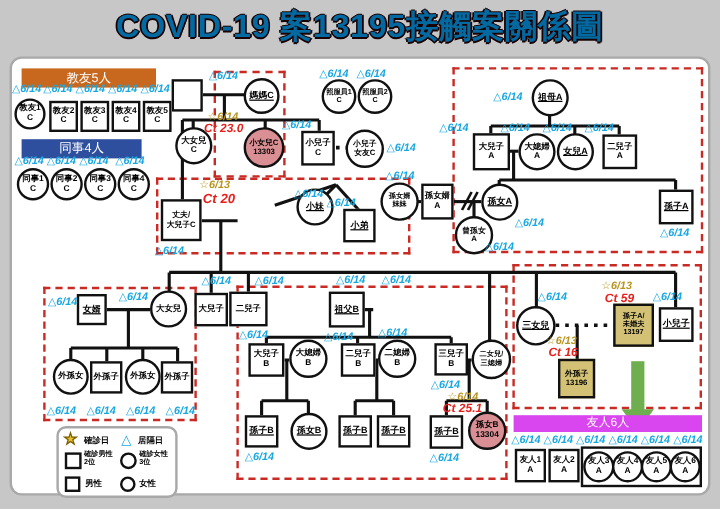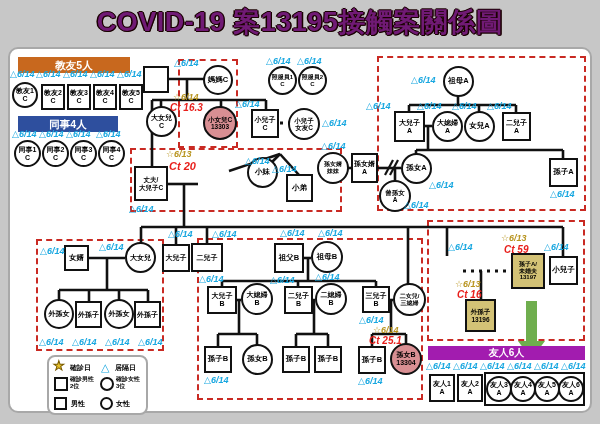--- a/index.html
+++ b/index.html
@@ -1,30 +1,30 @@
 <!DOCTYPE html>
 <html><head>
 <meta charset="utf-8">
 <style>
   html,body{margin:0;padding:0;background:#c7c7c7;font-family:"Liberation Sans","DejaVu Sans",sans-serif;}
   #stage{position:relative;width:600px;height:424px;background:#c7c7c7;overflow:hidden;}
   #panel{position:absolute;left:8px;top:47px;width:584px;height:366px;background:#fff;border:2px solid #a8a8a8;border-radius:10px;box-sizing:border-box;z-index:0;}
-  #title{position:absolute;left:0;top:4px;width:600px;text-align:center;font-size:27px;font-weight:bold;color:#701a75;letter-spacing:0.5px;z-index:5;
+  #title{position:absolute;left:0;top:4px;width:600px;text-align:center;font-size:27px;font-weight:bold;color:#0369a1;letter-spacing:0.5px;z-index:5;
          text-shadow:-1.4px 0 #1a0000,1.4px 0 #1a0000,0 -1.4px #1a0000,0 1.4px #1a0000,1px 1px #1a0000;}
   .n{position:absolute;border:2.5px solid #111;background:#fff;display:flex;align-items:center;justify-content:center;
      text-align:center;font-weight:bold;white-space:pre-line;line-height:1.1;font-size:7px;color:#000;box-sizing:border-box;z-index:3;}
   .c{border-radius:50%;}
   .k{background:#d3c276;}
   .p{background:#d98f93;}
-  .f6{font-size:6px;} .f65{font-size:6.5px;} .f75{font-size:7.5px;} .f8{font-size:8px;}
+  .f6{font-size:6px;} .f65{font-size:6.5px;} .f75{font-size:7.5px;text-decoration:underline;} .f8{font-size:8px;}
   .t{position:absolute;color:#18a7e0;font-weight:bold;font-size:9px;z-index:4;white-space:nowrap;line-height:1;}
   .s{position:absolute;color:#b8941f;font-weight:bold;font-size:9px;z-index:4;white-space:nowrap;line-height:1;}
   .ct{position:absolute;color:#e8201c;font-weight:bold;font-size:10px;z-index:4;white-space:nowrap;line-height:1;}
   .db{position:absolute;border:2.5px dashed #c92a23;z-index:1;box-sizing:border-box;}
-  .bn{position:absolute;color:#fff;font-weight:bold;font-size:10.5px;display:flex;align-items:center;justify-content:center;z-index:3;line-height:1;}
+  .bn{position:absolute;color:#fff;font-weight:normal;font-size:10.5px;display:flex;align-items:center;justify-content:center;z-index:3;line-height:1;}
   #svgl{position:absolute;left:0;top:0;z-index:2;}
   #lgbox{position:absolute;left:47px;top:355px;width:101px;height:60px;background:#fff;border:2px solid #a8a8a8;border-radius:8px;box-sizing:border-box;z-index:3;}
   .lgi{position:absolute;box-sizing:border-box;border:2px solid #111;background:#fff;z-index:4;}
   .lgt{position:absolute;font-weight:bold;font-size:7px;color:#000;z-index:4;white-space:pre-line;line-height:1.15;}
   .frbox{position:absolute;border:2.5px solid #111;background:#fff;box-sizing:border-box;z-index:2;}
 </style>
 </head>
 <body>
 
 <div id="stage">
@@ -113,21 +113,21 @@
       <line x1="463" y1="271" x2="512" y2="271"></line>
     </g>
     <g fill="#6fae4e">
       <rect x="526" y="301" width="11" height="41"></rect>
       <polygon points="518,341 545,341 531.5,359"></polygon>
     </g>
   </svg>
 
   <div class="bn" style="left:18px;top:57px;width:112px;height:16px;background:#c8681e">教友5人</div>
   <div class="bn" style="left:18px;top:116px;width:100px;height:16px;background:#2e4f9e">同事4人</div>
-  <div class="bn" style="left:428px;top:346px;width:157px;height:14px;background:#a21caf;font-size:10px">友人6人</div>
+  <div class="bn" style="left:428px;top:346px;width:157px;height:14px;background:#d946ef;font-size:10px">友人6人</div>
 
   <i class="t" style="left:10px;top:70px">△6/14</i>
   <i class="t" style="left:36px;top:70px">△6/14</i>
   <i class="t" style="left:63px;top:70px">△6/14</i>
   <i class="t" style="left:90px;top:70px">△6/14</i>
   <i class="t" style="left:117px;top:70px">△6/14</i>
   <div class="n c" style="left:12px;top:82px;width:26px;height:26px">教友1
 C</div>
   <div class="n" style="left:41px;top:84px;width:24px;height:26px">教友2
 C</div>
@@ -156,21 +156,21 @@
   <div class="n c f75" style="left:203px;top:65px;width:30px;height:30px">媽媽C</div>
   <i class="t" style="left:266px;top:57px">△6/14</i>
   <i class="t" style="left:297px;top:57px">△6/14</i>
   <div class="n c f6" style="left:268px;top:66px;width:29px;height:29px">照服員1
 C</div>
   <div class="n c f6" style="left:298px;top:66px;width:29px;height:29px">照服員2
 C</div>
   <div class="n c" style="left:146px;top:106px;width:31px;height:31px">大女兒
 C</div>
   <i class="s" style="left:173px;top:93px">☆6/14</i>
-  <i class="ct" style="left:170px;top:103px">Ct 16.3</i>
+  <i class="ct" style="left:170px;top:103px">Ct 23.0</i>
   <div class="n c p f65" style="left:203px;top:106px;width:34px;height:34px">小女兒C
 13303</div>
   <i class="t" style="left:235px;top:100px">△6/14</i>
   <div class="n" style="left:251px;top:109px;width:28px;height:29px">小兒子
 C</div>
   <div class="n c f65" style="left:288px;top:108px;width:32px;height:32px">小兒子
 女友C</div>
   <i class="t" style="left:322px;top:119px">△6/14</i>
 
   <div class="n f65" style="left:134px;top:166px;width:34px;height:35px">丈夫/
@@ -222,21 +222,20 @@
   <div class="n c" style="left:104px;top:299px;width:30px;height:30px">外孫女</div>
   <div class="n" style="left:134px;top:301px;width:27px;height:27px">外孫子</div>
   <i class="t" style="left:39px;top:338px">△6/14</i>
   <i class="t" style="left:72px;top:338px">△6/14</i>
   <i class="t" style="left:105px;top:338px">△6/14</i>
   <i class="t" style="left:138px;top:338px">△6/14</i>
 
   <i class="t" style="left:280px;top:229px">△6/14</i>
   <i class="t" style="left:318px;top:229px">△6/14</i>
   <div class="n f75" style="left:274px;top:243px;width:30px;height:30px">祖父B</div>
-  <div class="n c f75" style="left:311px;top:241px;width:32px;height:32px">祖母B</div>
   <i class="t" style="left:199px;top:275px">△6/14</i>
   <div class="n" style="left:207px;top:286px;width:30px;height:28px">大兒子
 B</div>
   <div class="n c" style="left:241px;top:283px;width:32px;height:32px">大媳婦
 B</div>
   <i class="t" style="left:270px;top:276px">△6/14</i>
   <div class="n" style="left:284px;top:286px;width:29px;height:28px">二兒子
 B</div>
   <i class="t" style="left:315px;top:273px">△6/14</i>
   <div class="n c" style="left:315px;top:283px;width:32px;height:32px">二媳婦
@@ -252,20 +251,21 @@
   <div class="n f75" style="left:282px;top:346px;width:28px;height:27px">孫子B</div>
   <div class="n f75" style="left:314px;top:346px;width:28px;height:27px">孫子B</div>
   <div class="n f75" style="left:358px;top:346px;width:28px;height:28px">孫子B</div>
   <i class="t" style="left:358px;top:377px">△6/14</i>
   <i class="s" style="left:373px;top:326px">☆6/14</i>
   <i class="ct" style="left:369px;top:336px">Ct 25.1</i>
   <div class="n c p" style="left:390px;top:343px;width:32px;height:32px">孫女B
 13304</div>
 
   <i class="t" style="left:448px;top:243px">△6/14</i>
+  <div class="n c f75" style="left:430px;top:255px;width:33px;height:33px">三女兒</div>
   <i class="s" style="left:501px;top:234px">☆6/13</i>
   <i class="ct" style="left:504px;top:245px">Ct 59</i>
   <div class="n k f6" style="left:511px;top:253px;width:34px;height:36px">孫子A/
 未婚夫
 13197</div>
   <i class="t" style="left:544px;top:243px">△6/14</i>
   <div class="n f75" style="left:549px;top:256px;width:29px;height:29px">小兒子</div>
   <i class="s" style="left:455px;top:280px">☆6/13</i>
   <i class="ct" style="left:457px;top:290px">Ct 16</i>
   <div class="n k f65" style="left:465px;top:299px;width:31px;height:33px">外孫子

